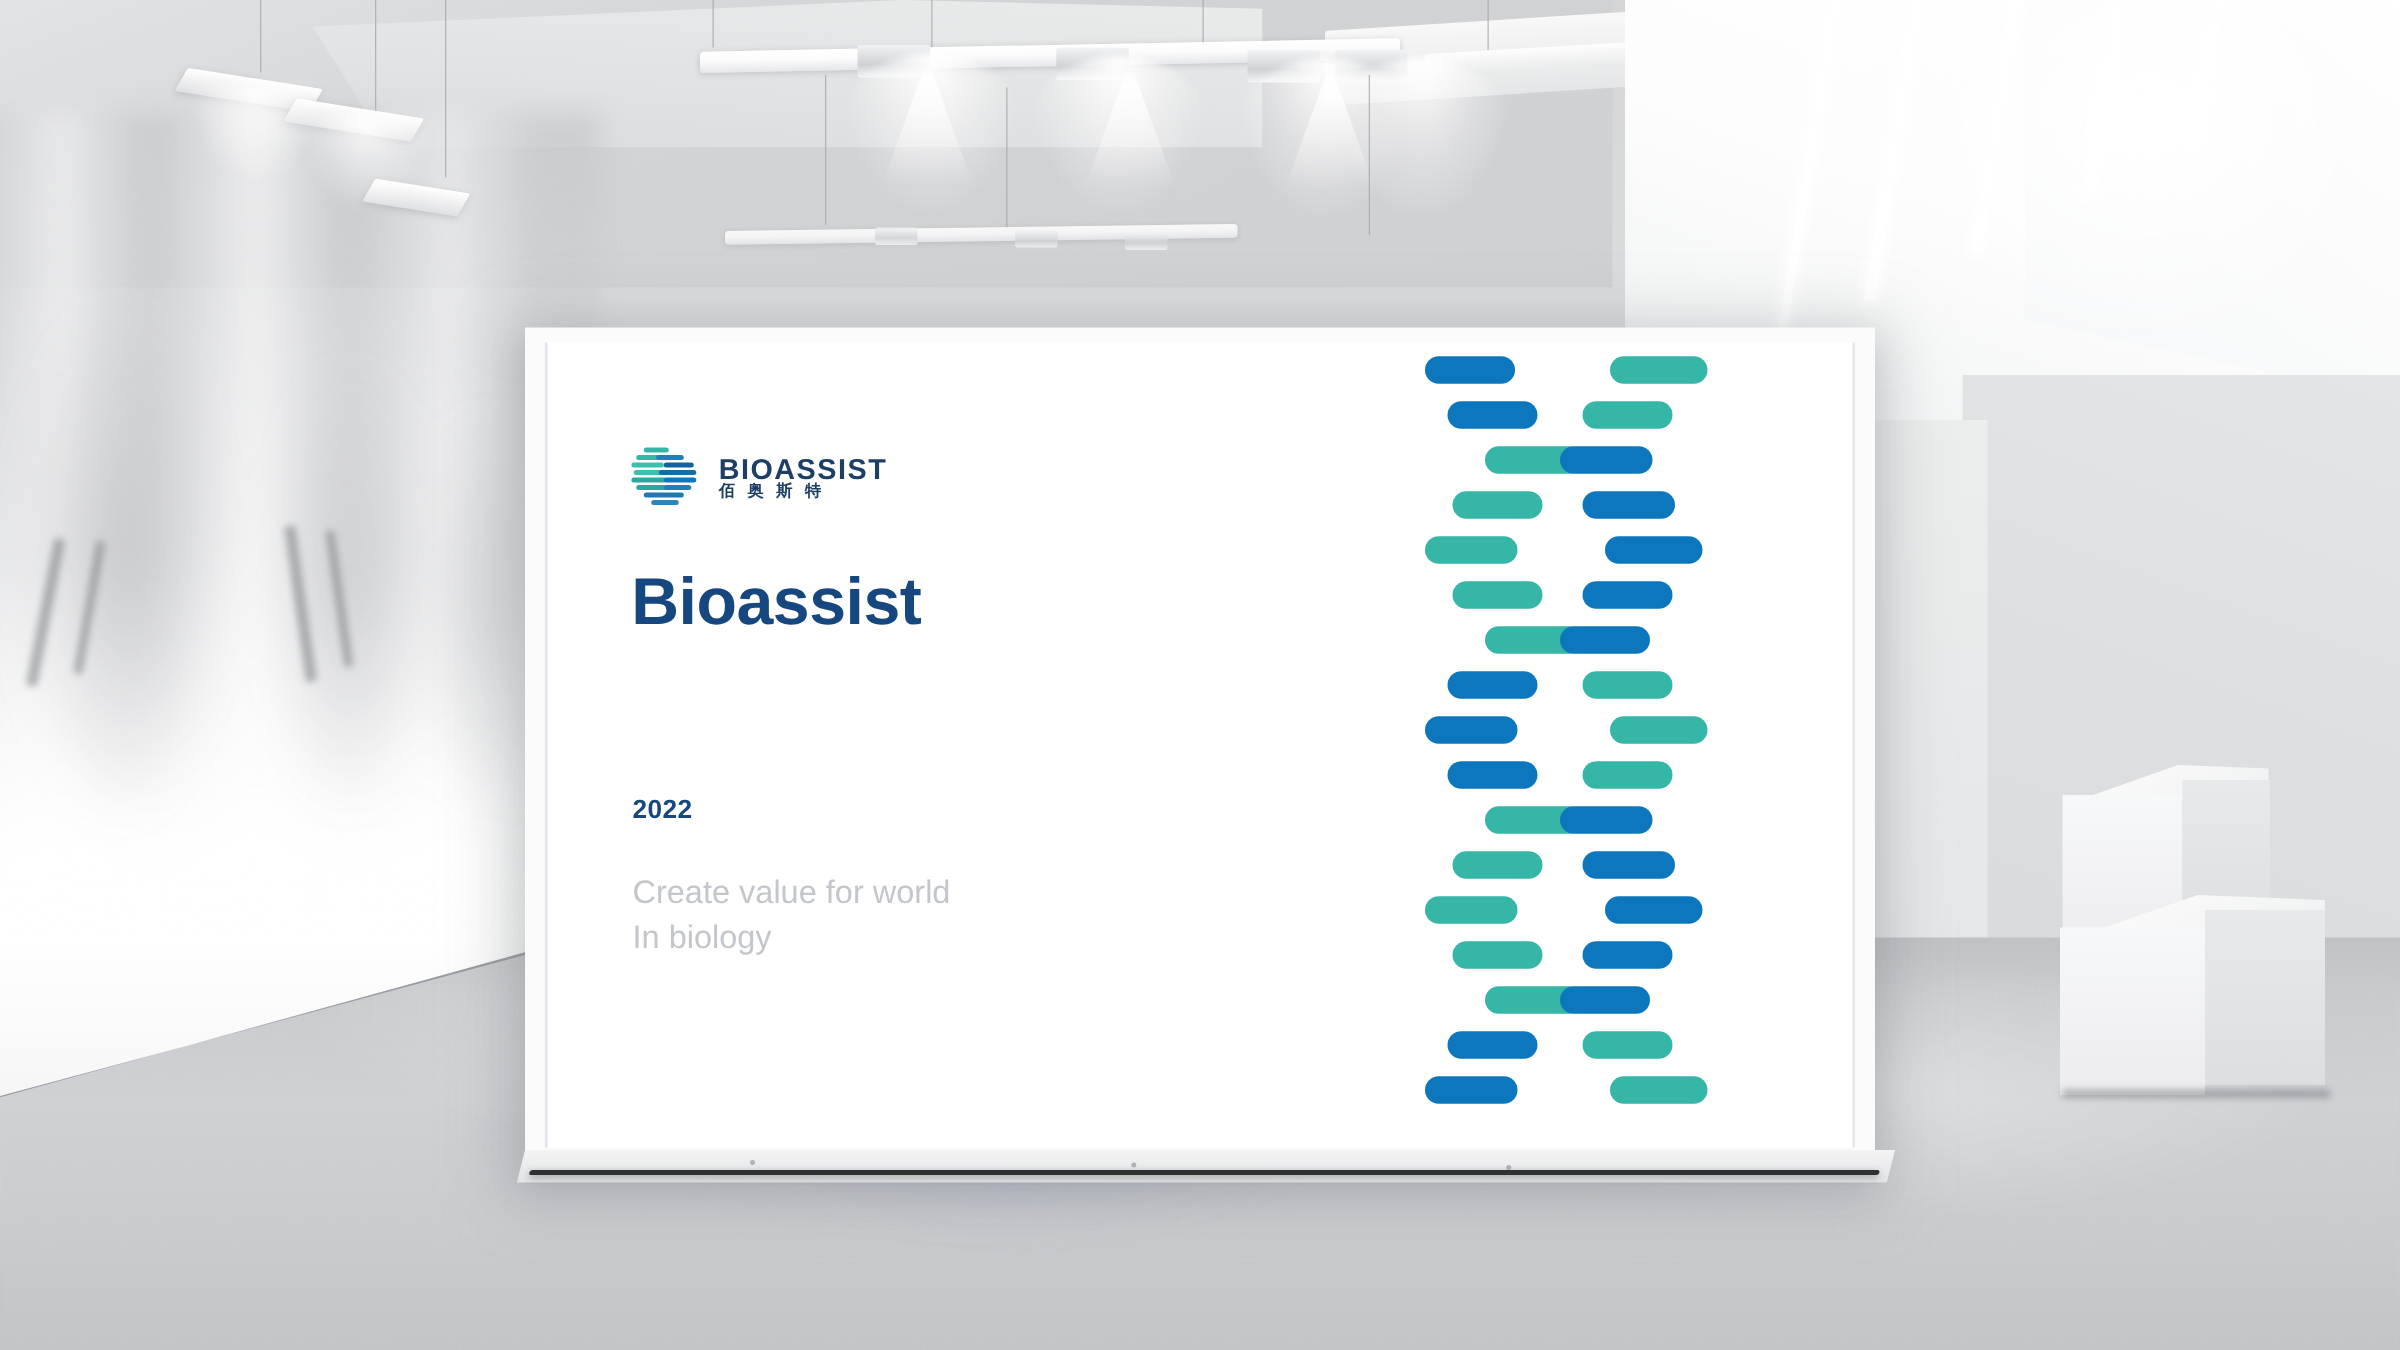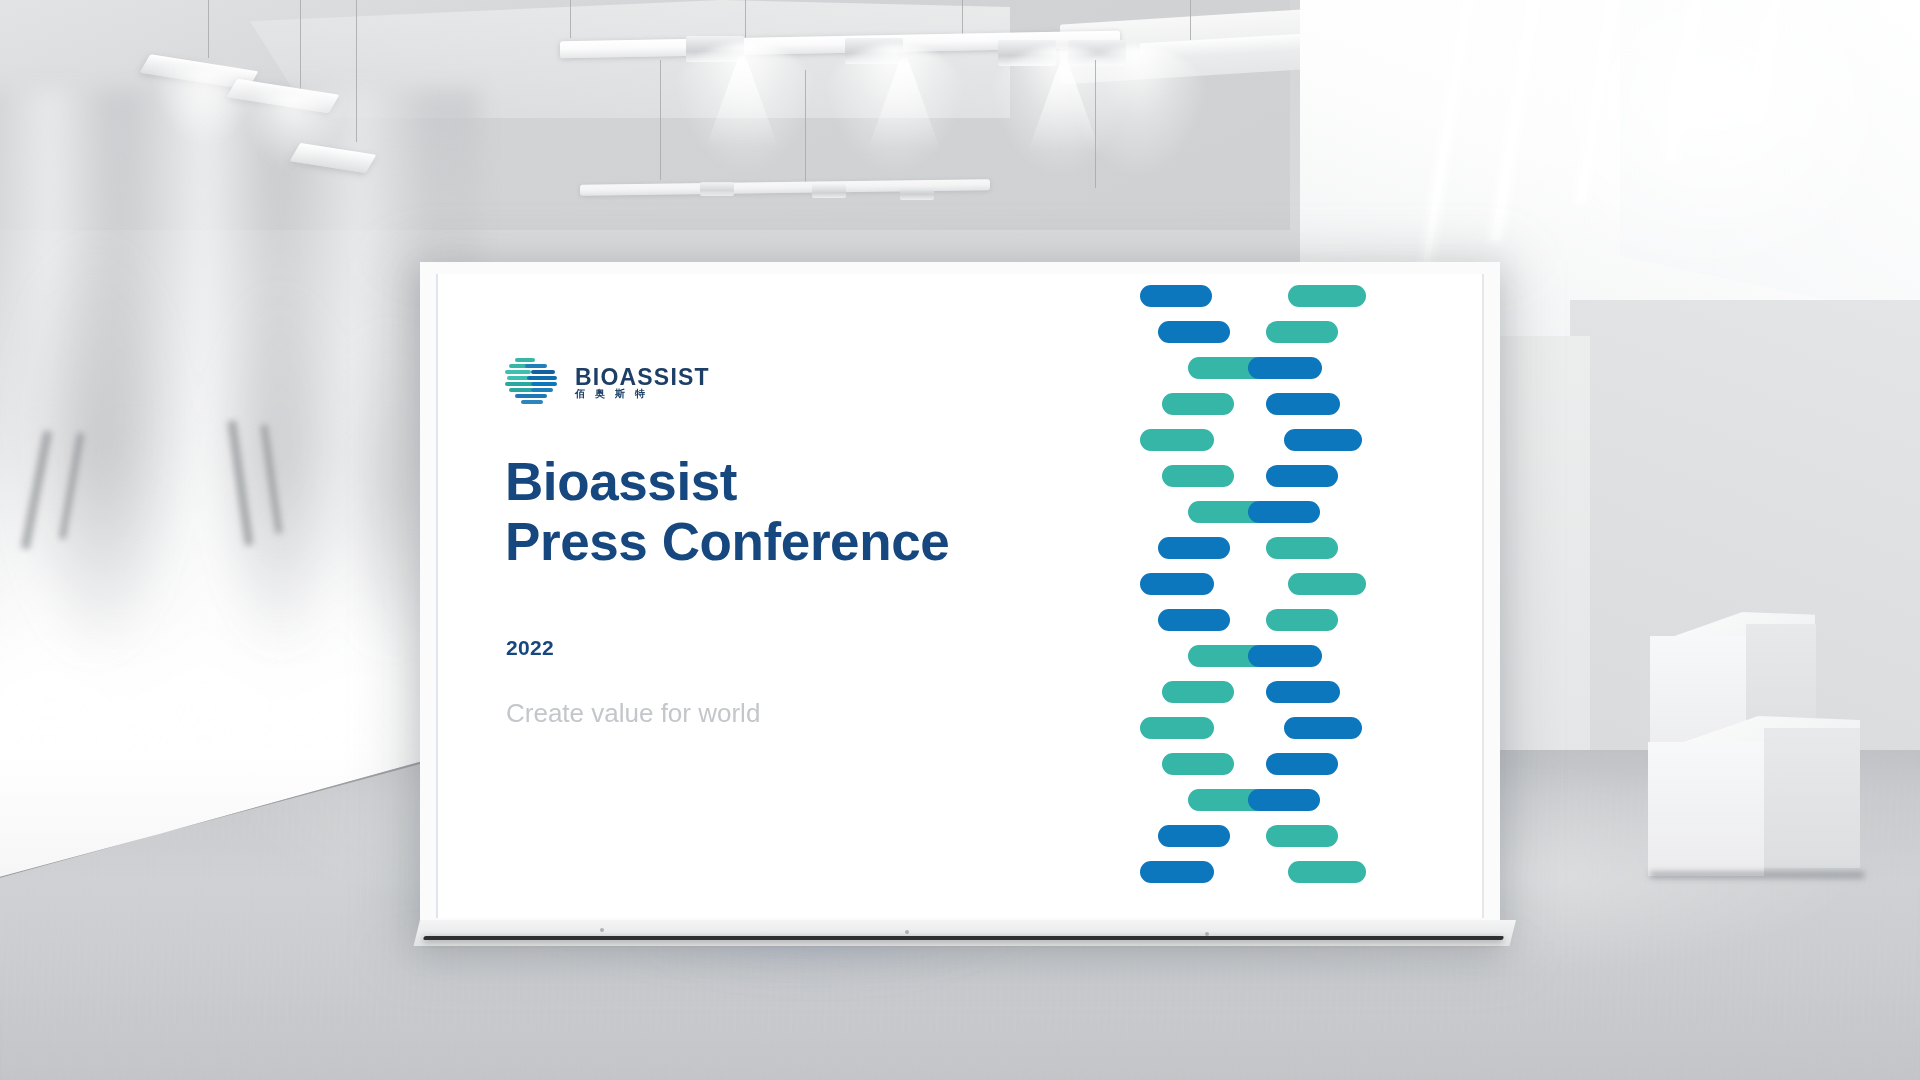--- a/index.html
+++ b/index.html
@@ -212,21 +212,21 @@
 
   
   .logo-row{position:absolute;left:505px;top:356px;display:flex;align-items:center;gap:16px;}
   .logo-mark{width:54px;height:52px;flex:0 0 auto;}
   .logo-text{display:flex;flex-direction:column;line-height:1;}
   .logo-word{
     font-family:"Liberation Sans","DejaVu Sans",sans-serif;
     font-weight:700;font-size:23px;letter-spacing:1.2px;color:#1d3f66;
   }
   .logo-cn{
-    margin-top:0;font-size:10px;color:#1d3f66;font-weight:600;
+    margin-top:0;font-size:13px;color:#1d3f66;font-weight:600;
     letter-spacing:10px;font-family:"DejaVu Sans",sans-serif;
   }
 
   .headline{
     position:absolute;left:505px;top:452px;width:640px;
     font-family:"Liberation Sans","DejaVu Sans",sans-serif;
     font-size:53px;line-height:1.14;font-weight:600;color:#16487f;
     letter-spacing:-0.4px;
   }
   .headline .l2{display:block;}
@@ -365,27 +365,27 @@
       </svg>
     </div>
     <div class="logo-text">
       <div class="logo-word">BIOASSIST</div>
       <div class="logo-cn">佰奥斯特</div>
     </div>
   </div>
 
   <div class="headline">
     <span class="l1">Bioassist</span>
-    <span class="l2">Press Conference</span>
   </div>
 
   <div class="year">2022</div>
 
   <div class="tagline">
     <span>Create value for world</span>
+    <span>In biology</span>
   </div>
 
   <div class="dna">
       <div class="bar" style="left: 0px; top: 0px; width: 72px; height: 22px; background: rgb(12, 119, 189);"></div>
       <div class="bar" style="left: 148px; top: 0px; width: 78px; height: 22px; background: rgb(53, 182, 167);"></div>
       <div class="bar" style="left: 18px; top: 36px; width: 72px; height: 22px; background: rgb(12, 119, 189);"></div>
       <div class="bar" style="left: 126px; top: 36px; width: 72px; height: 22px; background: rgb(53, 182, 167);"></div>
       <div class="bar" style="left: 48px; top: 72px; width: 78px; height: 22px; background: rgb(53, 182, 167);"></div>
       <div class="bar" style="left: 108px; top: 72px; width: 74px; height: 22px; background: rgb(12, 119, 189);"></div>
       <div class="bar" style="left: 22px; top: 108px; width: 72px; height: 22px; background: rgb(53, 182, 167);"></div>

